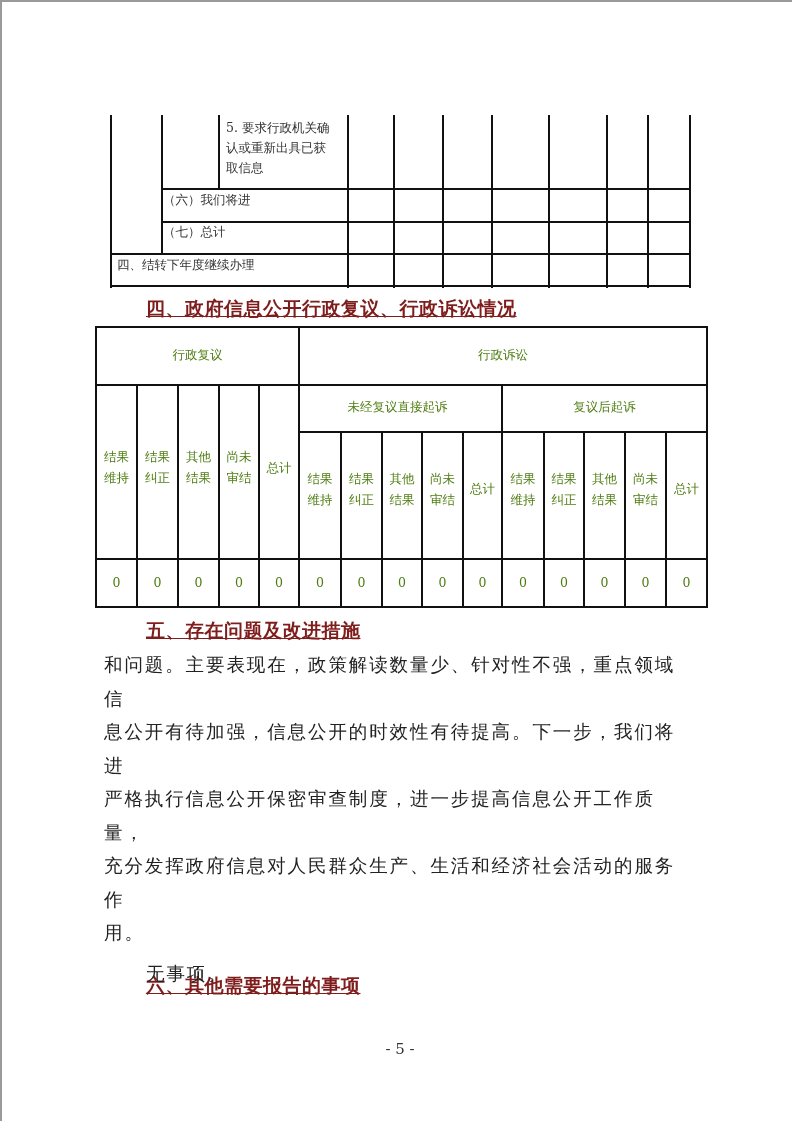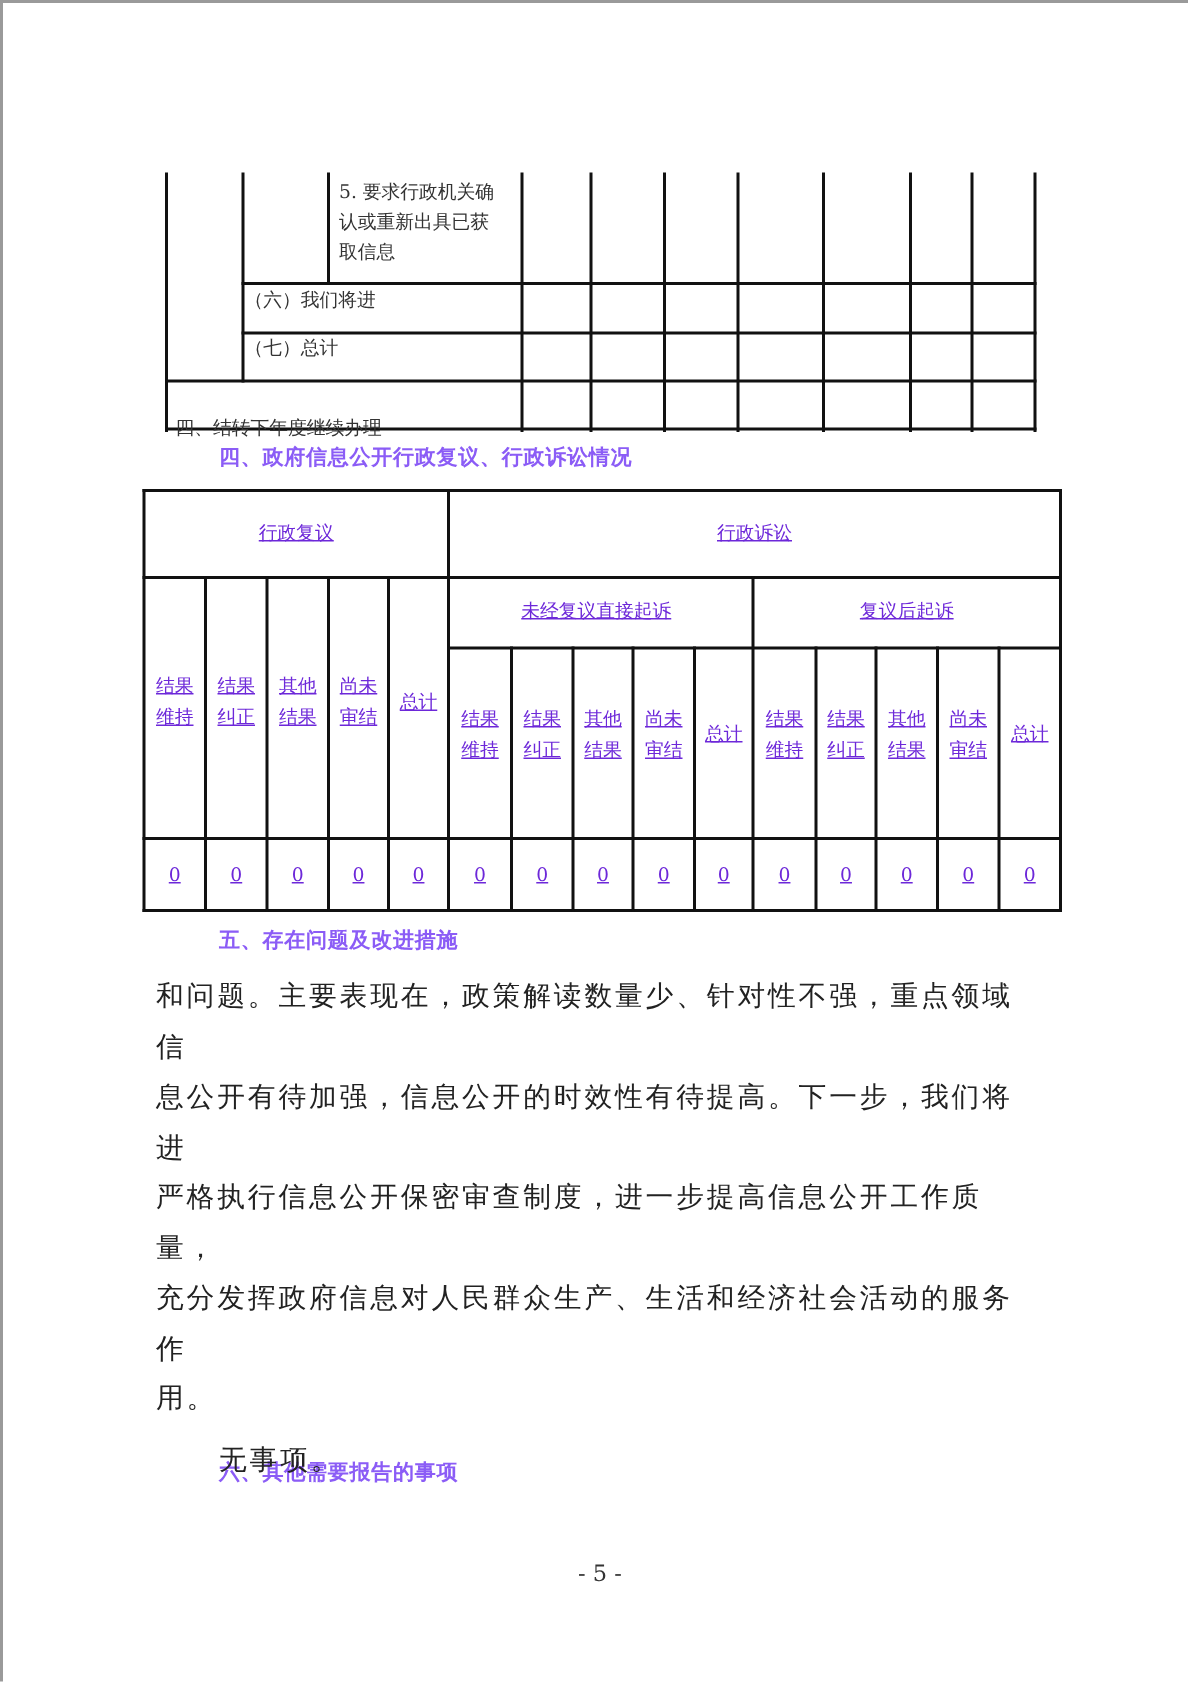--- a/index.html
+++ b/index.html
@@ -4,25 +4,25 @@
 <style>
   html, body { margin: 0; padding: 0; }
   body { width: 793px; height: 1122px; background: #fff; position: relative; overflow: hidden;
          font-family: "DejaVu Serif", "Liberation Serif", serif; color: #222; }
   .page-border { position: absolute; left: 0; top: 0; width: 792px; height: 1121px;
          border-left: 2px solid #9a9a9a; border-top: 2px solid #9a9a9a; box-sizing: border-box; }
   .line-h { position: absolute; height: 2px; background: #111; }
   .line-v { position: absolute; width: 2px; background: #111; }
   .cell-text { position: absolute; font-size: 12.5px; color: #333; line-height: 20px; }
   .heading { position: absolute; font-family: "DejaVu Sans", "Liberation Sans", sans-serif;
-             font-weight: bold; font-size: 14px; color: #8b5cf6; letter-spacing: 0.5px; }
+             font-weight: bold; font-size: 19px; color: #7f1d1d; letter-spacing: 0.5px; text-decoration: underline; }
   .para { position: absolute; left: 104px; width: 590px; font-size: 18.5px; line-height: 33.5px;
           color: #222; letter-spacing: 1.9px; }
   .para p { margin: 0; }
-  .t2 { position: absolute; font-size: 12.5px; color: #6d28d9; text-align: center; line-height: 21px; text-decoration: underline; }
+  .t2 { position: absolute; font-size: 12.5px; color: #4d7c0f; text-align: center; line-height: 21px; }
   .page-num { position: absolute; left: 370px; top: 1040px; font-size: 15px; color: #333; width: 60px; text-align: center; }
 </style>
 </head>
 <body>
 
 <div class="page-border"></div>
 
 <div>
 
   <div class="line-v" style="left:110px;top:115px;height:173px;"></div>
@@ -42,21 +42,21 @@
   <div class="line-h" style="left:110px;top:253px;width:581px;"></div>
   <div class="line-h" style="left:110px;top:285px;width:581px;"></div>
 
   <div class="cell-text" style="left:226px;top:118px;">
     <div>5. 要求行政机关确</div>
     <div>认或重新出具已获</div>
     <div>取信息</div>
   </div>
   <div class="cell-text" style="left:163px;top:190px;">（六）我们将进</div>
   <div class="cell-text" style="left:163px;top:222px;">（七）总计</div>
-  <div class="cell-text" style="left:117px;top:255px;margin-top:20px;">四、结转下年度继续办理</div>
+  <div class="cell-text" style="left:117px;top:255px;">四、结转下年度继续办理</div>
 </div>
 
 <div class="heading" style="left:146px;top:296px;">四、政府信息公开行政复议、行政诉讼情况</div>
 
 <div id="t2">
 
   <div class="line-h" style="left:95px;top:326px;width:613px;"></div>
   <div class="line-h" style="left:95px;top:384px;width:613px;"></div>
   <div class="line-h" style="left:299px;top:431px;width:409px;"></div>
   <div class="line-h" style="left:95px;top:558px;width:613px;"></div>

